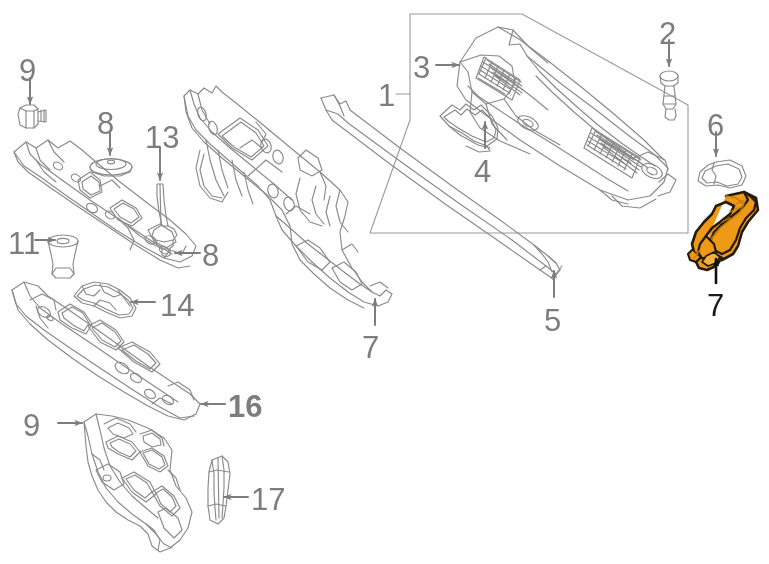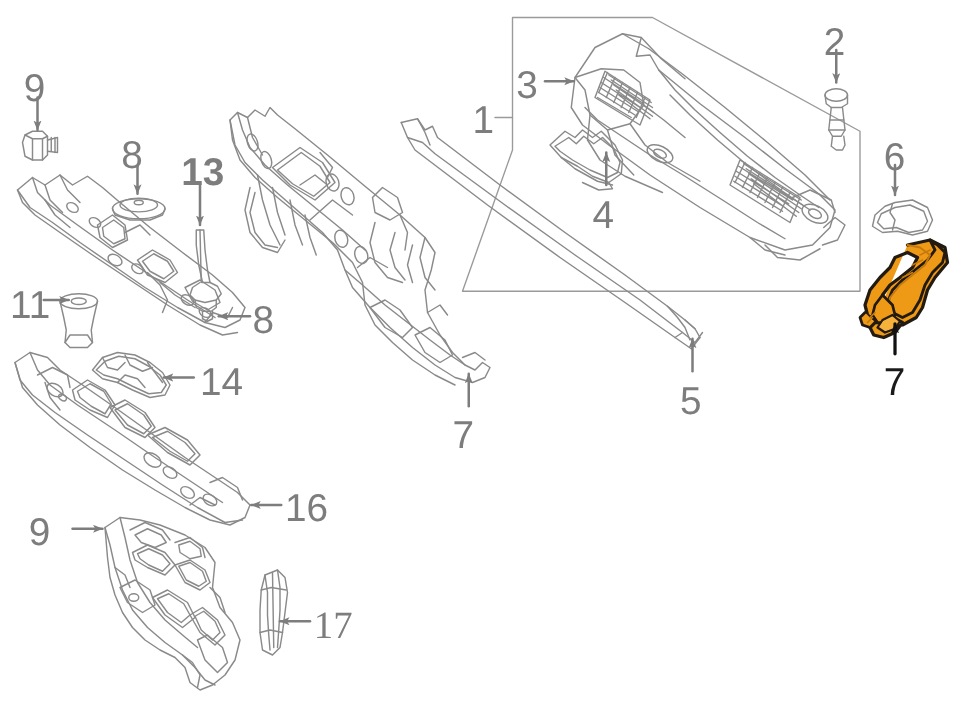--- a/index.html
+++ b/index.html
@@ -368,20 +368,20 @@
       <div class="callout" style="left: 413px; top: 52px;">3</div>
       <div class="callout" style="left: 474px; top: 156px;">4</div>
       <div class="callout" style="left: 544px; top: 305px;">5</div>
       <div class="callout" style="left: 707px; top: 110px;">6</div>
       <div class="callout hl" style="left: 707px; top: 290px;">7</div>
       <div class="callout" style="left: 202px; top: 240px;">8</div>
       <div class="callout" style="left: 19px; top: 55px;">9</div>
       <div class="callout" style="left: 160px; top: 290px;">14</div>
       <div class="callout" style="left: 8px; top: 228px;">11</div>
       <div class="callout" style="left: 97px; top: 108px;">8</div>
-      <div class="callout" style="left: 145px; top: 122px; font-weight: bold;">13</div>
+      <div class="callout" style="left: 145px; top: 122px;">13</div>
       <div class="callout" style="left: 362px; top: 332px;">7</div>
       <div class="callout" style="left: 23px; top: 410px;">9</div>
-      <div class="callout" style="left: 228px; top: 391px;">16</div>
-      <div class="callout" style="left: 251px; top: 484px; font-family: Liberation Serif, serif;">17</div>
+      <div class="callout" style="left: 228px; top: 391px; font-weight: bold;">16</div>
+      <div class="callout" style="left: 251px; top: 484px;">17</div>
     </div>
 
 </div>
 
 </body></html>

